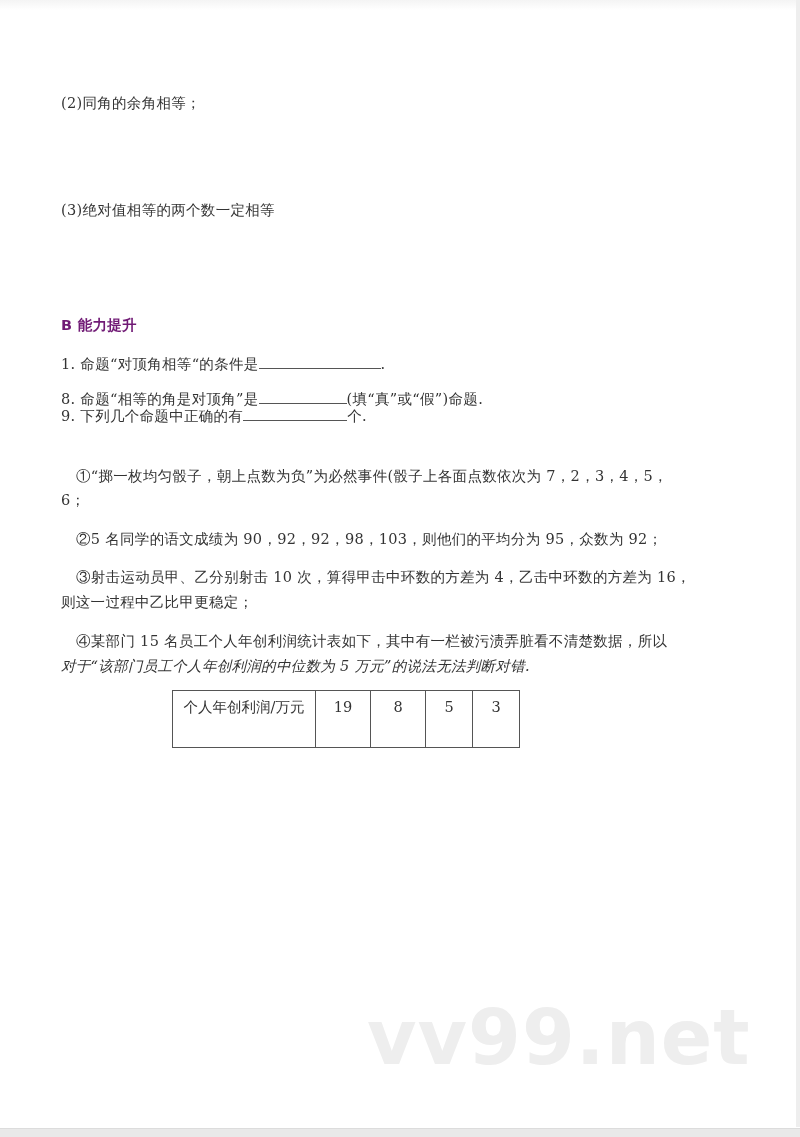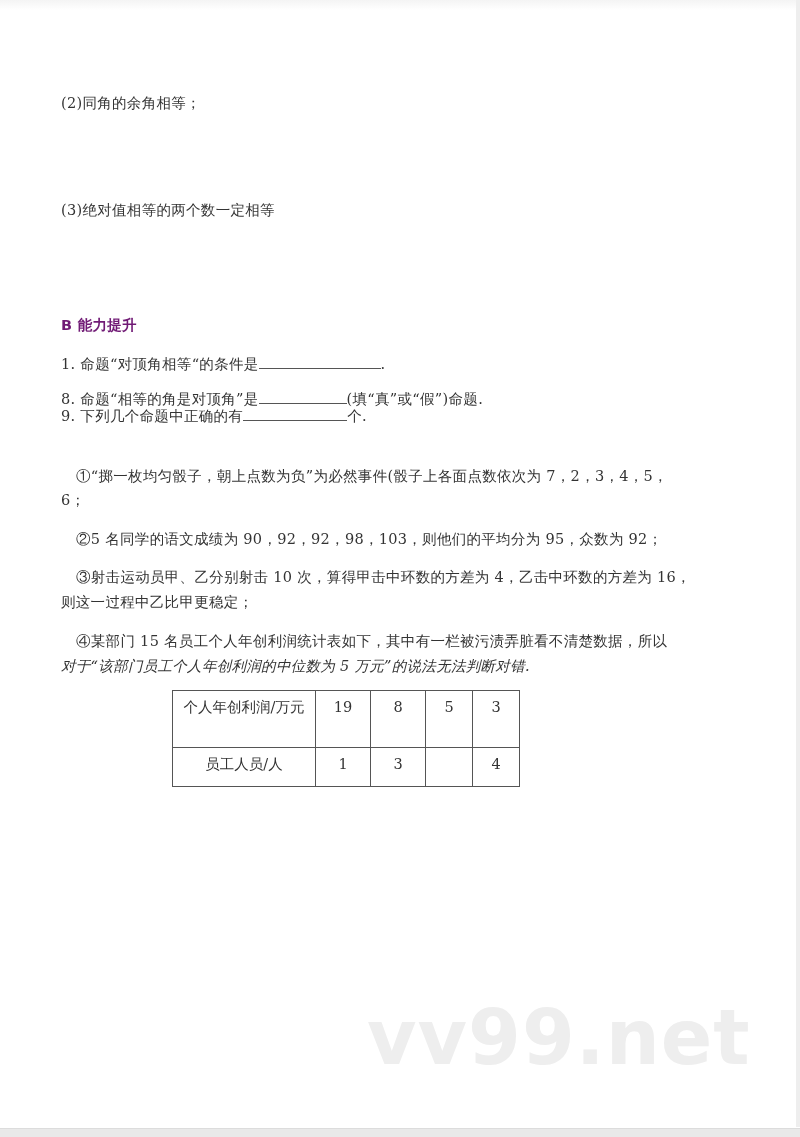--- a/index.html
+++ b/index.html
@@ -121,26 +121,19 @@
 
   <table class="profit">
     <tbody>
         <tr style="height:57px;">
       <td style="width:134px;">个人年创利润/万元</td>
       <td style="width:46px;">19</td>
       <td style="width:46px;">8</td>
       <td style="width:38px;">5</td>
       <td style="width:38px;">3</td>
     </tr>
-    <tr style="height:39px;">
-      <td>员工人员/人</td>
-      <td>1</td>
-      <td>3</td>
-      <td></td>
-      <td>4</td>
-    </tr>
   </tbody>
     </table>
 
   <div class="watermark">vv99.net</div>
 </div>
 
 <div class="bottom-edge"></div>
 
 </body></html>

